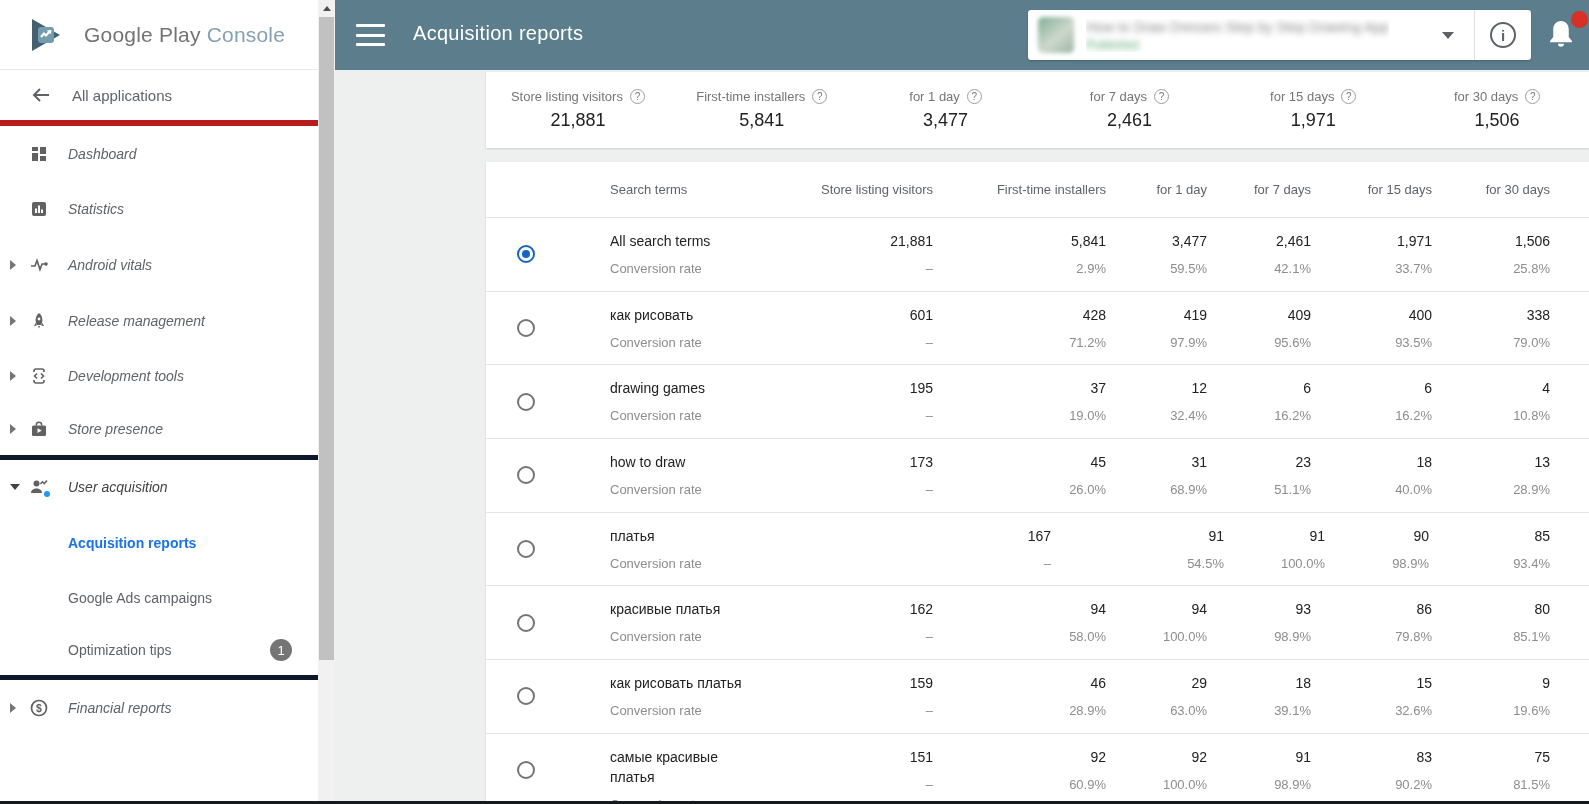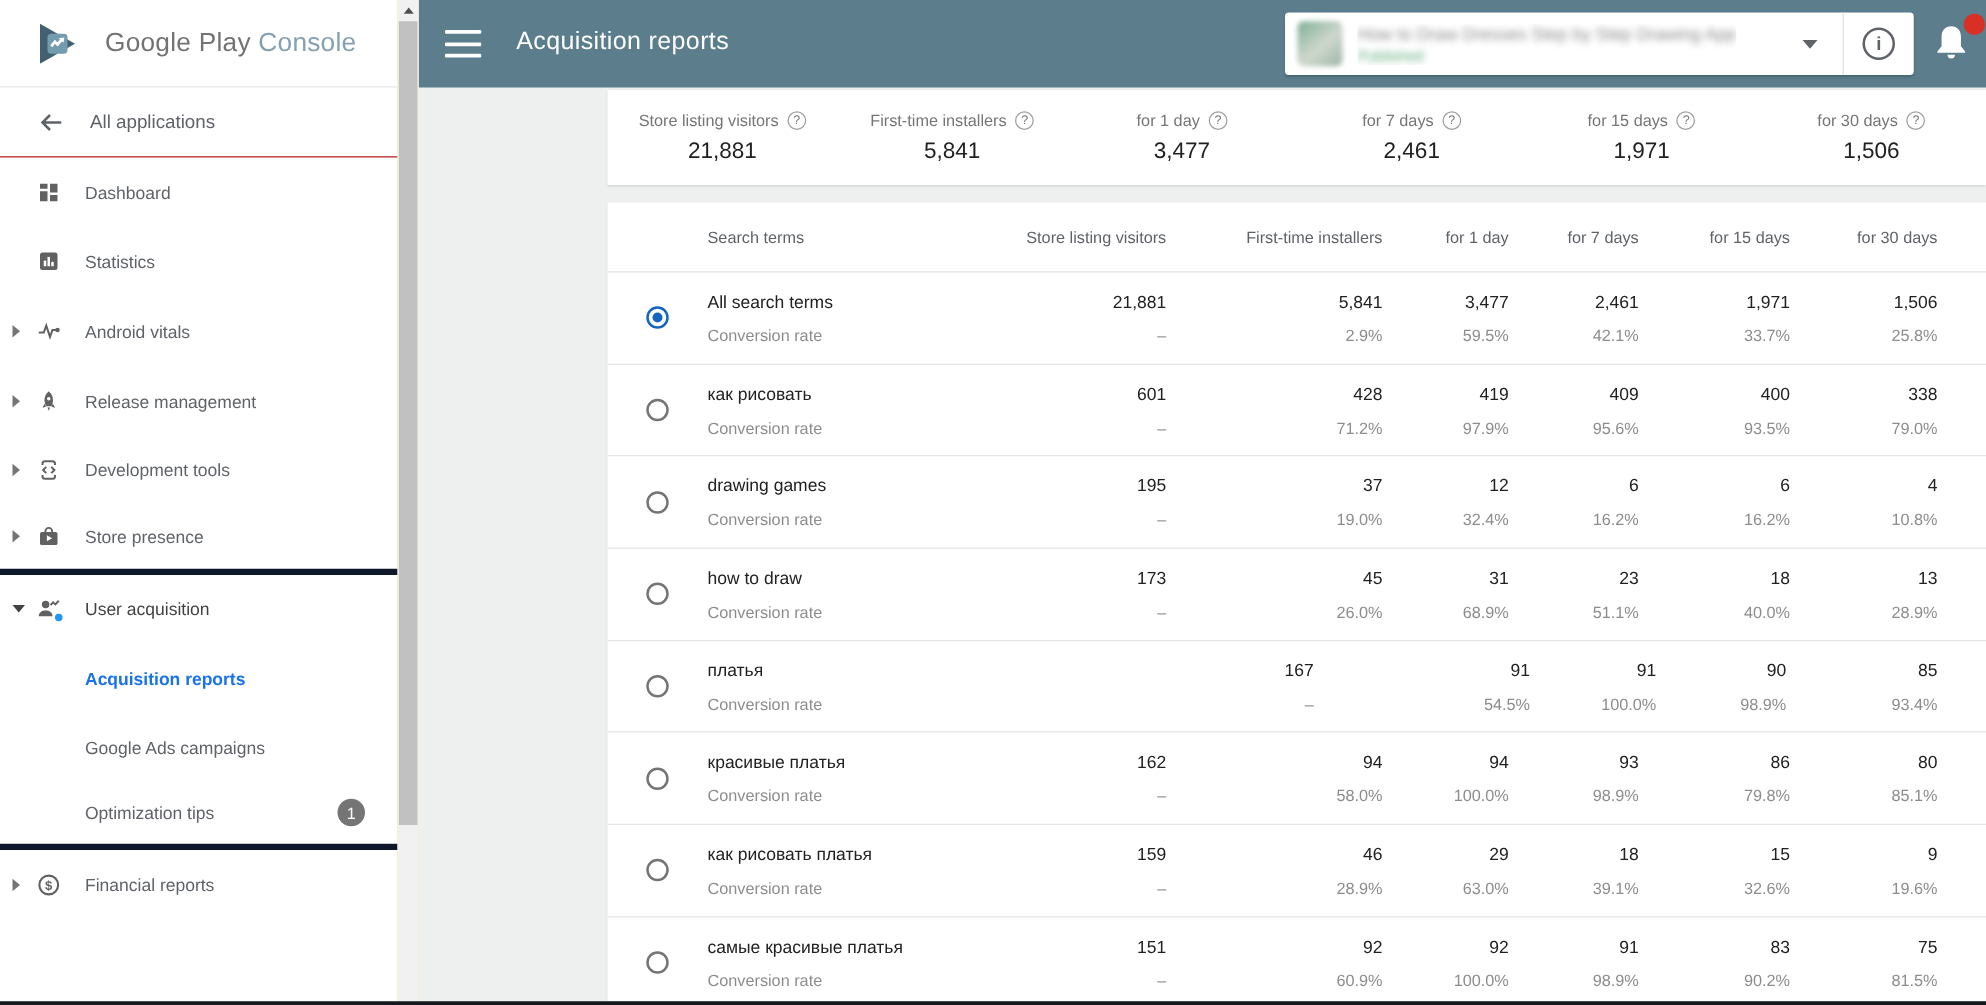--- a/index.html
+++ b/index.html
@@ -1,33 +1,33 @@
 <!DOCTYPE html>
 <html><head>
 <meta charset="utf-8">
 <style>
   * { margin:0; padding:0; box-sizing:border-box; }
   html,body { width:1589px; height:804px; overflow:hidden; }
   body { font-family:"Liberation Sans","DejaVu Sans",sans-serif; background:#fff; }
-  #app { position:relative; width:1589px; height:804px; overflow:hidden; background:#fde047; }
+  #app { position:relative; width:1589px; height:804px; overflow:hidden; background:#f0abfc; }
 
   
   .sidebar { position:absolute; left:0; top:0; width:318px; height:100%; background:#fff; z-index:5; }
   .logo-row { height:70px; display:flex; align-items:center; padding-left:30px; border-bottom:1px solid #e8e8e8; }
   .logo-text { font-size:21px; margin-left:14px; letter-spacing:.2px; }
   .logo-text .gp { color:#737373; }
   .logo-text .cons { color:#84a0b2; }
-  .back-row { height:56px; display:flex; align-items:center; padding-left:30px; border-bottom:1px solid #b91c1c; cursor:pointer; }
+  .back-row { height:56px; display:flex; align-items:center; padding-left:30px; border-bottom:6px solid #b91c1c; cursor:pointer; }
   .back-row .lbl { margin-left:20px; font-size:15px; color:#5f6368; }
   .sb-item { height:55.6px; display:flex; align-items:center; position:relative; cursor:pointer; }
   .sb-item .chev { position:absolute; left:10px; width:0; height:0; }
   .chev-right { border-top:5px solid transparent; border-bottom:5px solid transparent; border-left:6px solid #757575; }
   .chev-down { border-left:5px solid transparent; border-right:5px solid transparent; border-top:6px solid #424242; }
   .sb-icon { position:absolute; left:30px; width:18px; height:18px; }
-  .sb-item .lbl { margin-left:68px; font-size:14px; color:#5f6368; }
+  .sb-item .lbl { margin-left:68px; font-size:14px; color:#5f6368;font-style:italic; }
   .sb-item.strong .lbl { color:#424242; }
   .div-after { border-bottom:5px solid #0f172a; }
   .sb-child { height:55px; display:flex; align-items:center; padding-left:68px; cursor:pointer; position:relative; }
   .sb-child .lbl { font-size:14px; color:#5f6368; }
   .sb-child.active .lbl { color:#1a73e8; font-weight:bold; }
   .badge { position:absolute; right:26px; width:22px; height:22px; border-radius:50%; background:#757575; color:#fff; font-size:13px; display:flex; align-items:center; justify-content:center; }
   .blue-dot { position:absolute; left:44px; top:31px; width:6px; height:6px; border-radius:50%; background:#2196f3; }
 
   
   .sb-scrollbar { position:absolute; left:318px; top:0; width:17px; height:100%; background:#f1f1f1; z-index:6; }
@@ -60,21 +60,21 @@
   .stat { flex:1; display:flex; flex-direction:column; align-items:center; justify-content:center; }
   .stat-label-row { display:flex; align-items:center; gap:7px; }
   .stat-label { font-size:13px; color:#757575; }
   .help { width:15px; height:15px; border:1.5px solid #9e9e9e; border-radius:50%; color:#757575; font-size:10px; display:flex; align-items:center; justify-content:center; cursor:pointer; }
   .stat-value { font-size:18px; color:#212121; margin-top:6px; }
 
   .table-card { position:absolute; left:151px; right:0; top:92px; bottom:3px; background:#fff; box-shadow:0 1px 2px rgba(0,0,0,.14); overflow:hidden; }
   .thead { height:55px; display:flex; align-items:center; }
   .thead .hcell { font-size:13px; color:#5f6368; }
   .c-radio { width:80px; display:flex; align-items:center; justify-content:center; }
-  .c-term { flex:1; }
+  .c-term { flex:1;margin-left:44px; }
   .c-v { width:187px; text-align:right; }
   .c-i { width:173px; text-align:right; }
   .c-d1 { width:101px; text-align:right; }
   .c-d7 { width:104px; text-align:right; }
   .c-d15 { width:121px; text-align:right; }
   .c-d30 { width:118px; text-align:right; }
   .c-sp { width:39px; }
   .trow { height:73.7px; display:flex; border-top:1px solid #e4e4e4; cursor:pointer; }
   .trow .c-radio { align-self:stretch; }
   .two-line { padding-top:13px; }

